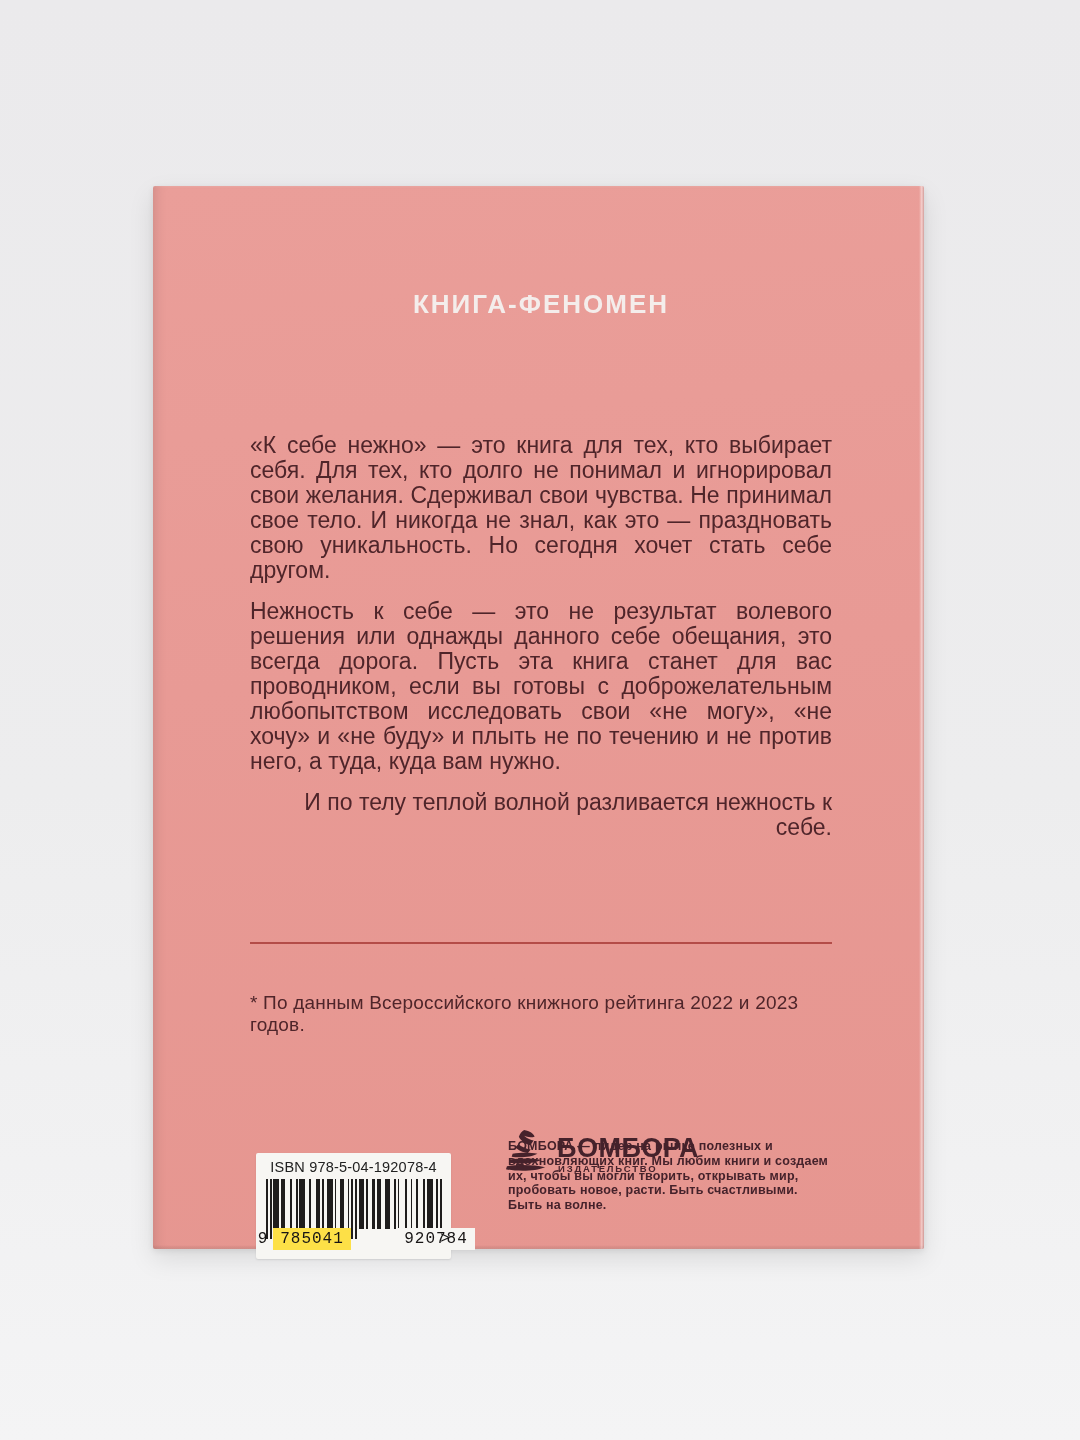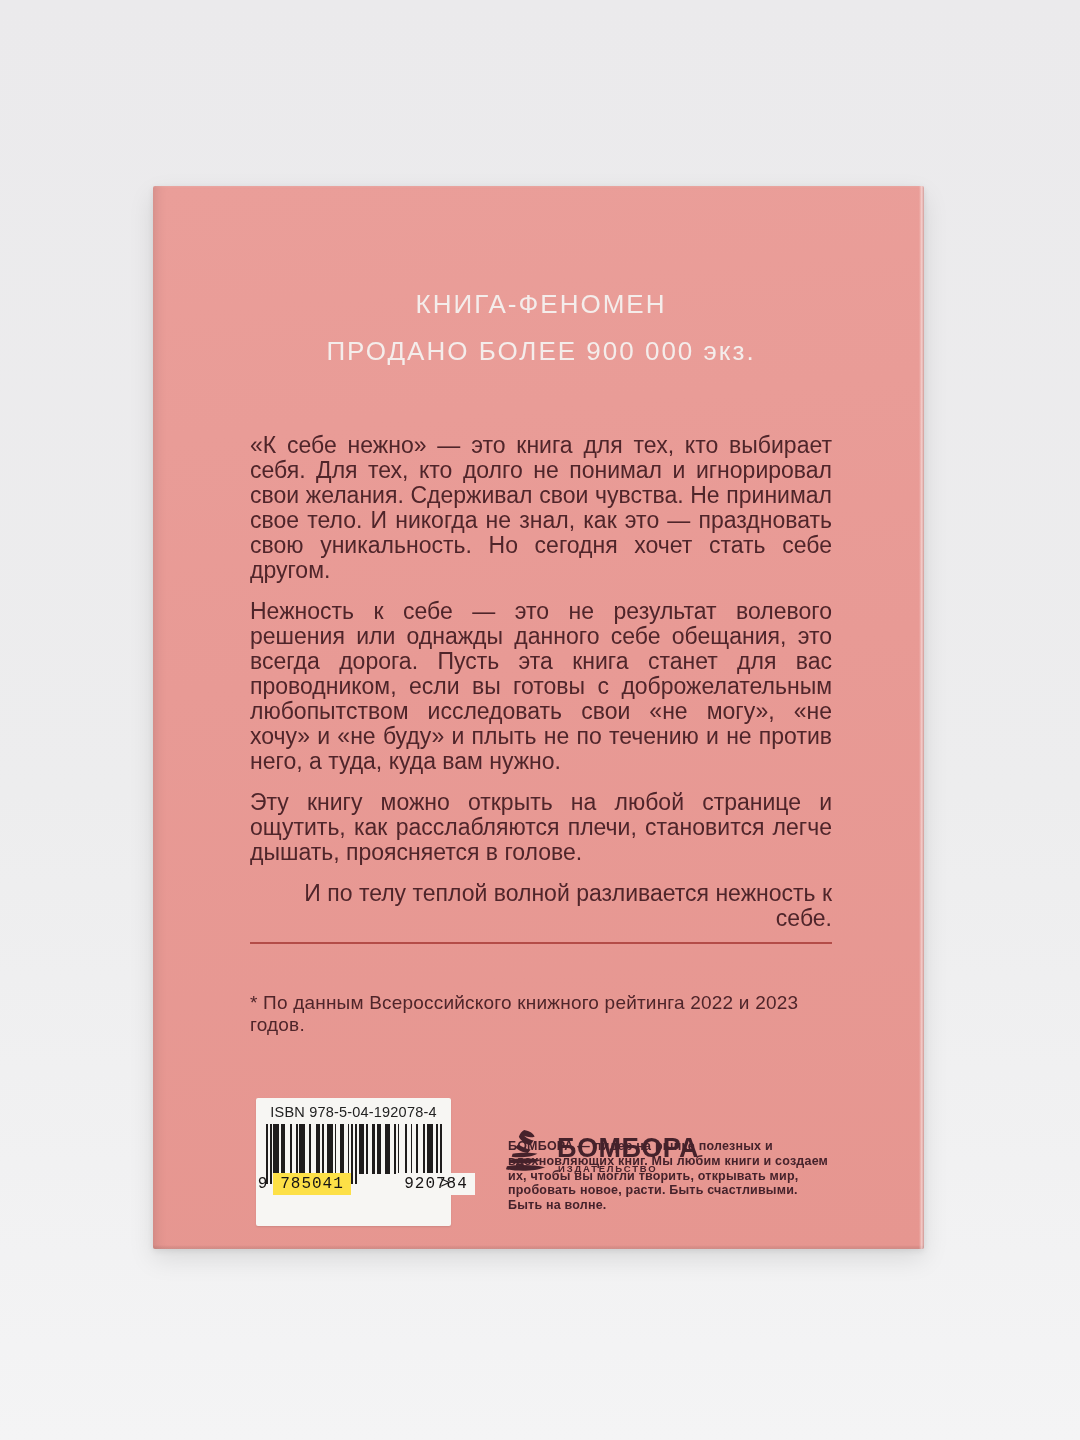--- a/index.html
+++ b/index.html
@@ -32,21 +32,21 @@
     background: linear-gradient(90deg, rgba(255,255,255,0) 0%, rgba(255,255,255,0.45) 55%, rgba(90,50,50,0.18) 100%);
     border-radius: 0 2px 2px 0;
   }
   .book::before {
     content: ""; position: absolute; left: 0; right: 0; bottom: 0; height: 4px;
     background: linear-gradient(180deg, rgba(0,0,0,0) 0%, rgba(80,40,40,0.16) 100%);
     border-radius: 0 0 2px 2px;
   }
 
   .headline { position: absolute; left: 97px; width: 582px; text-align: center; color: #f4edeb; }
-  .headline-1 { top: 103px; font-size: 26px; letter-spacing: 2px; font-weight: 400; }
+  .headline-1 { top: 103px; font-size: 26px; letter-spacing: 2px; font-weight: 700; }
   .headline-2 { top: 150px; font-size: 26px; letter-spacing: 2px; font-weight: 400; }
 
   .blurb {
     position: absolute; left: 97px; top: 247px; width: 582px;
     color: #4f252a;
     font-size: 23px; line-height: 25px;
     text-align: justify;
   }
   .blurb p { margin-bottom: 16px; }
   .blurb p:last-child { text-align: right; margin-bottom: 0; }
@@ -55,22 +55,22 @@
     position: absolute; left: 97px; top: 756px; width: 582px; height: 2px;
     background: #b44c48; border: none;
   }
   .footnote {
     position: absolute; left: 97px; top: 806px; width: 582px;
     color: #4f252a; font-size: 19px; letter-spacing: 0.2px;
   }
 
   
   .barcode-label {
-    position: absolute; left: 103px; top: 912px;
-    width: 195px; height: 128px;
+    position: absolute; left: 103px; top: 967px;
+    width: 195px; height: 106px;
     background: #f7f6f3; border-radius: 2px;
     box-shadow: 0 1px 2px rgba(0,0,0,0.10);
   }
   .isbn-text {
     position: absolute; top: 6px; left: 0; width: 100%;
     text-align: center; color: #222;
     font-size: 14.5px; letter-spacing: 0.2px;
   }
   .bars { position: absolute; left: 10px; top: 26px; width: 176px; height: 60px; }
   .bars .module { position: absolute; top: 0; background: #1f1d1d; }
@@ -103,26 +103,24 @@
     letter-spacing: 0.2px;
   }
 </style>
 </head>
 <body>
 
 <div class="photo">
   <div class="book">
 
     <div class="headline headline-1">КНИГА-ФЕНОМЕН</div>
-    <div class="headline headline-2">ПРОДАНО БОЛЕЕ 900 000 экз.</div>
 
     <div class="blurb">
       <p>«К себе нежно» — это книга для тех, кто выбирает себя. Для тех, кто долго не понимал и игнорировал свои желания. Сдерживал свои чувства. Не принимал свое тело. И никогда не знал, как это — праздновать свою уникальность. Но сегодня хочет стать себе другом.</p>
       <p>Нежность к себе — это не результат волевого решения или однажды данного себе обещания, это всегда дорога. Пусть эта книга станет для вас проводником, если вы готовы с доброжелательным любопытством исследовать свои «не могу», «не хочу» и «не буду» и плыть не по течению и не против него, а туда, куда вам нужно.</p>
-      <p>Эту книгу можно открыть на любой странице и ощутить, как расслабляются плечи, становится легче дышать, проясняется в голове.</p>
       <p>И по телу теплой волной разливается нежность к себе.</p>
     </div>
 
     <div class="divider"></div>
     <div class="footnote">* По данным Всероссийского книжного рейтинга 2022 и 2023 годов.</div>
 
     <div class="barcode-label">
       <div class="isbn-text">ISBN 978-5-04-192078-4</div>
       <div class="bars">
           <div class="module" style="left: 0px; width: 1.95px; height: 60px; background: rgb(31, 29, 29);"></div>

